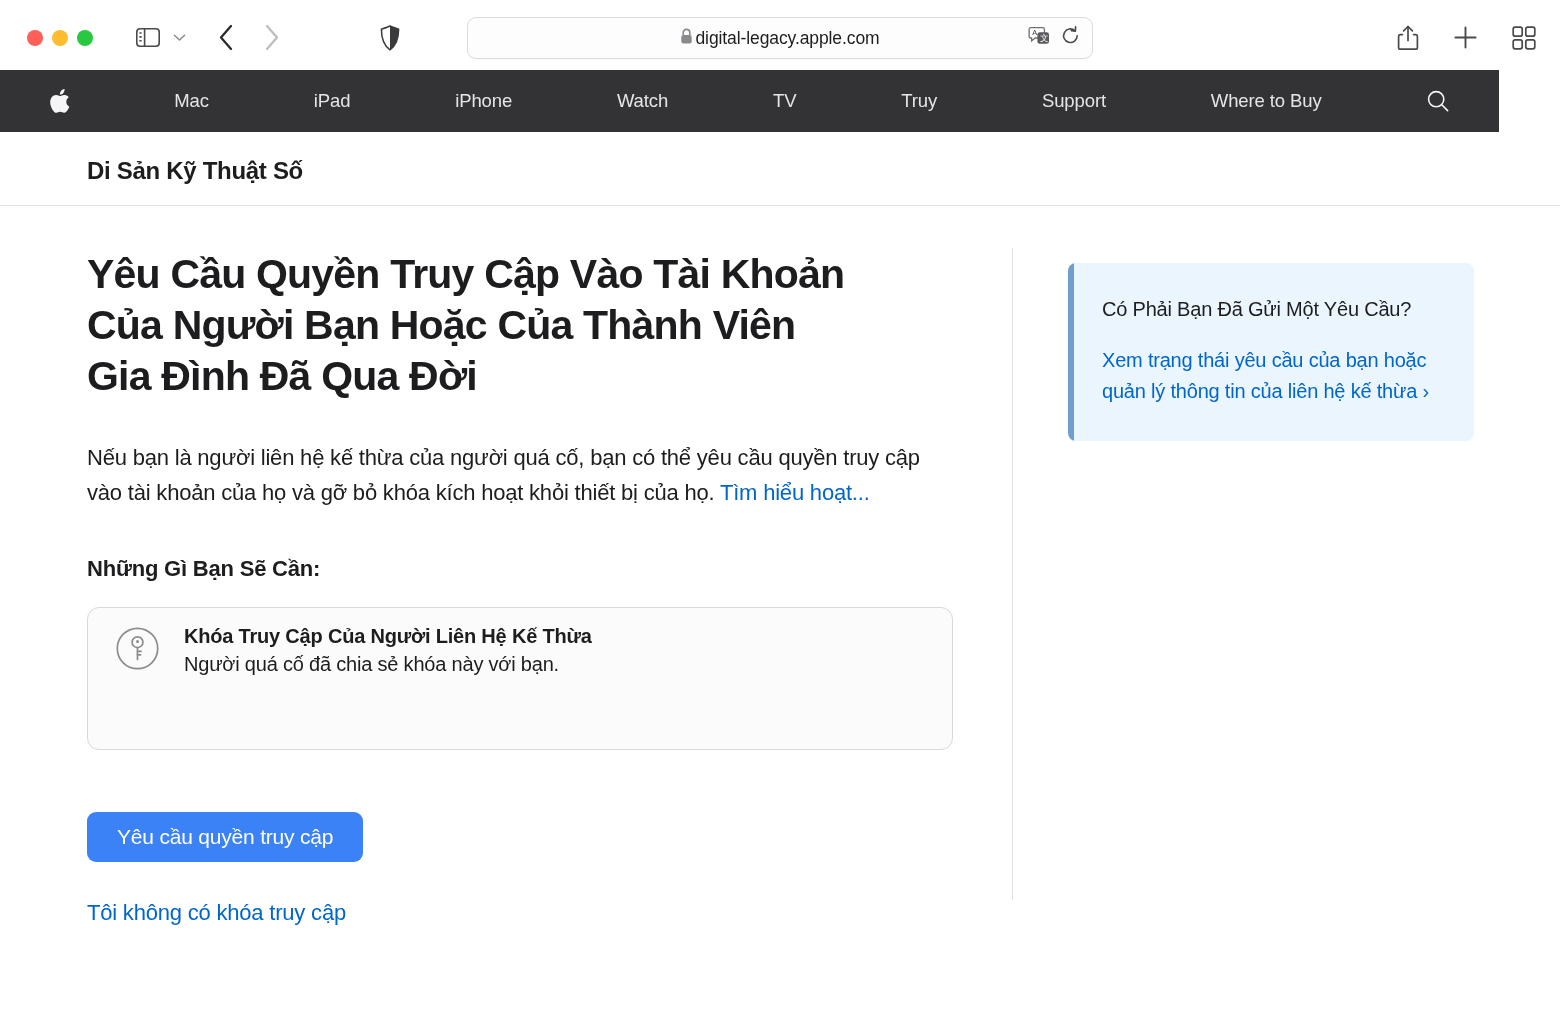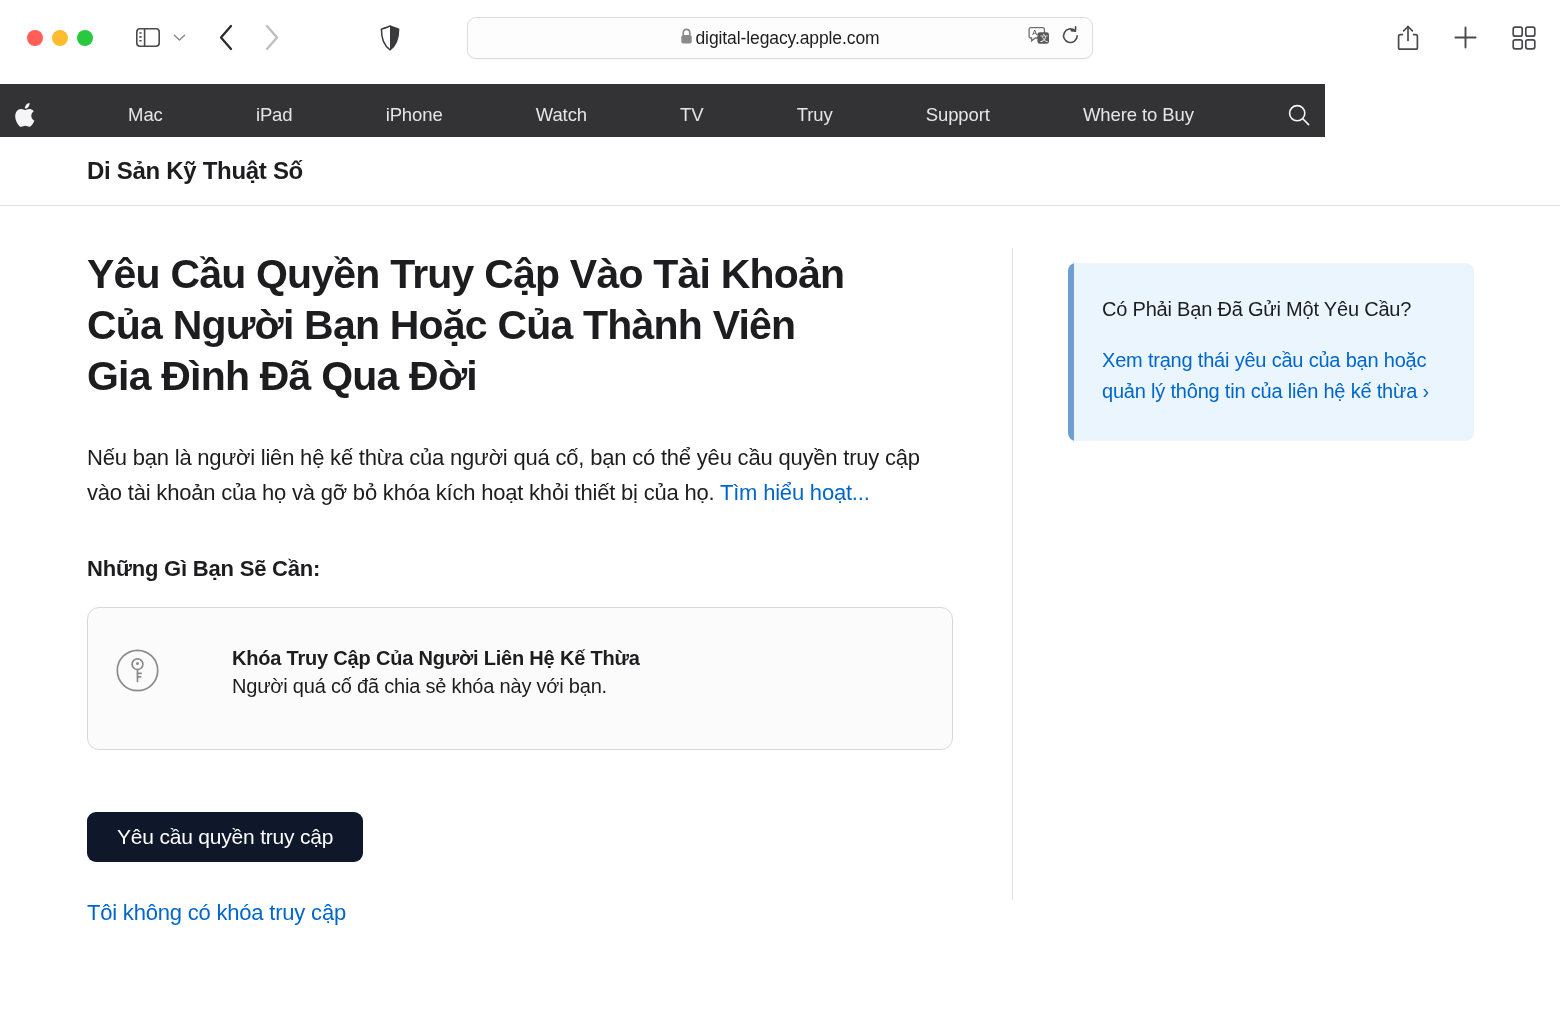--- a/index.html
+++ b/index.html
@@ -97,22 +97,22 @@
     top: 0;
     height: 75px;
     display: flex;
     align-items: center;
     gap: 34px;
   }
 
   
   #globalnav {
     position: absolute;
-    top: 84px; left: 0;
-    width: 1325px;
+    top: 70px; left: 0;
+    width: 1499px;
     height: 62px;
     background: #333336;
     display: flex;
     align-items: center;
   }
   #gn-inner {
     position: relative;
     width: 1430px;
     margin: 0 auto;
     height: 62px;
@@ -198,22 +198,21 @@
 
   #req-card {
     margin-top: 25px;
     width: 866px;
     min-height: 143px;
     background: #fbfbfb;
     border: 1px solid #d9d9d9;
     border-radius: 12px;
     display: flex;
     align-items: flex-start;
-    padding: 36px 28px 30px 28px;
-    gap: 48px;
+    padding: 14px 28px 30px 28px;
   }
   #req-icon {
     flex: 0 0 auto;
     margin-top: 5px;
     margin-right: 25px;
   }
   #req-body { padding-top: 0; }
   #req-title {
     font-size: 20px;
     font-weight: bold;
@@ -234,21 +233,21 @@
     line-height: 29px;
   }
 
   #primary-btn {
     margin-top: 62px;
     display: inline-flex;
     align-items: center;
     justify-content: center;
     height: 50px;
     padding: 0 30px;
-    background: #0f172a;
+    background: #3b82f6;
     color: #ffffff;
     font-size: 21px;
     letter-spacing: -0.2px;
     border: none;
     border-radius: 9px;
     cursor: pointer;
     font-family: "Liberation Sans", sans-serif;
   }
 
   #secondary-link {

